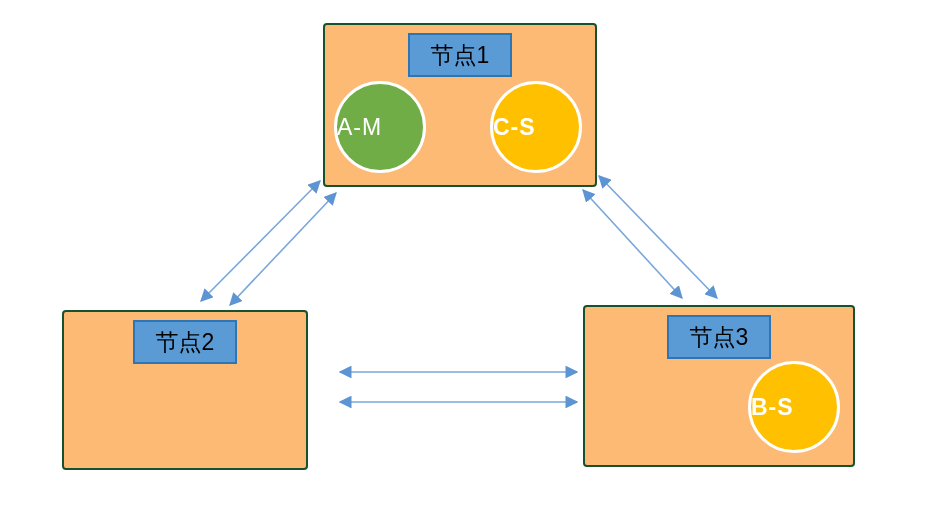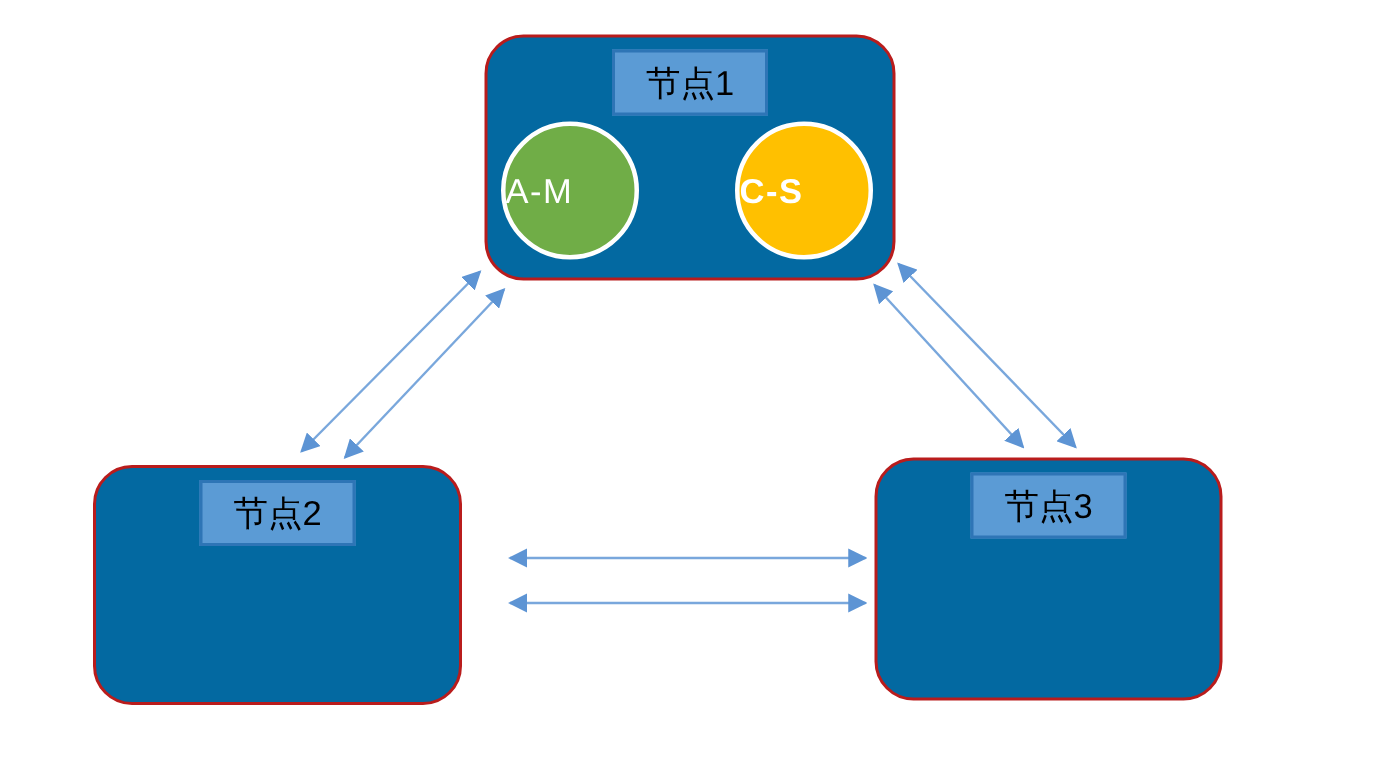--- a/index.html
+++ b/index.html
@@ -8,28 +8,28 @@
     background: #ffffff;
     font-family: "Liberation Sans", "DejaVu Sans", sans-serif;
     position: relative;
     overflow: hidden;
   }
   .canvas { position: absolute; left: 0; top: 0; width: 930px; height: 513px; }
   svg.edges { position: absolute; left: 0; top: 0; pointer-events: none; }
 
   .node {
     position: absolute;
-    background: #0369a1;
-    border: 2px solid #b91c1c;
-    border-radius: 26px;
+    background: #fdba74;
+    border: 2px solid #14532d;
+    border-radius: 4px;
     box-sizing: border-box;
   }
   #node1 { left: 323px; top: 23px;  width: 274px; height: 164px; }
   #node2 { left: 62px;  top: 310px; width: 246px; height: 160px; }
-  #node3 { left: 583px; top: 305px; width: 232px; height: 162px; }
+  #node3 { left: 583px; top: 305px; width: 272px; height: 162px; }
 
   .node-label-box {
     position: absolute;
     top: 8px; left: 50%;
     transform: translateX(-50%);
     width: 104px; height: 44px;
     background: #5b9bd5;
     border: 2px solid #2e75b6;
     box-sizing: border-box;
     display: flex; align-items: center; justify-content: center;
@@ -93,15 +93,18 @@
   <div class="node" id="node2">
     <div class="node-label-box">
       <span>节点2</span>
     </div>
   </div>
 
   <div class="node" id="node3">
     <div class="node-label-box">
       <span>节点3</span>
     </div>
+    <div class="circle slave pos-right">
+      <span>B-S</span>
+    </div>
   </div>
 
 </div>
 
 </body></html>

